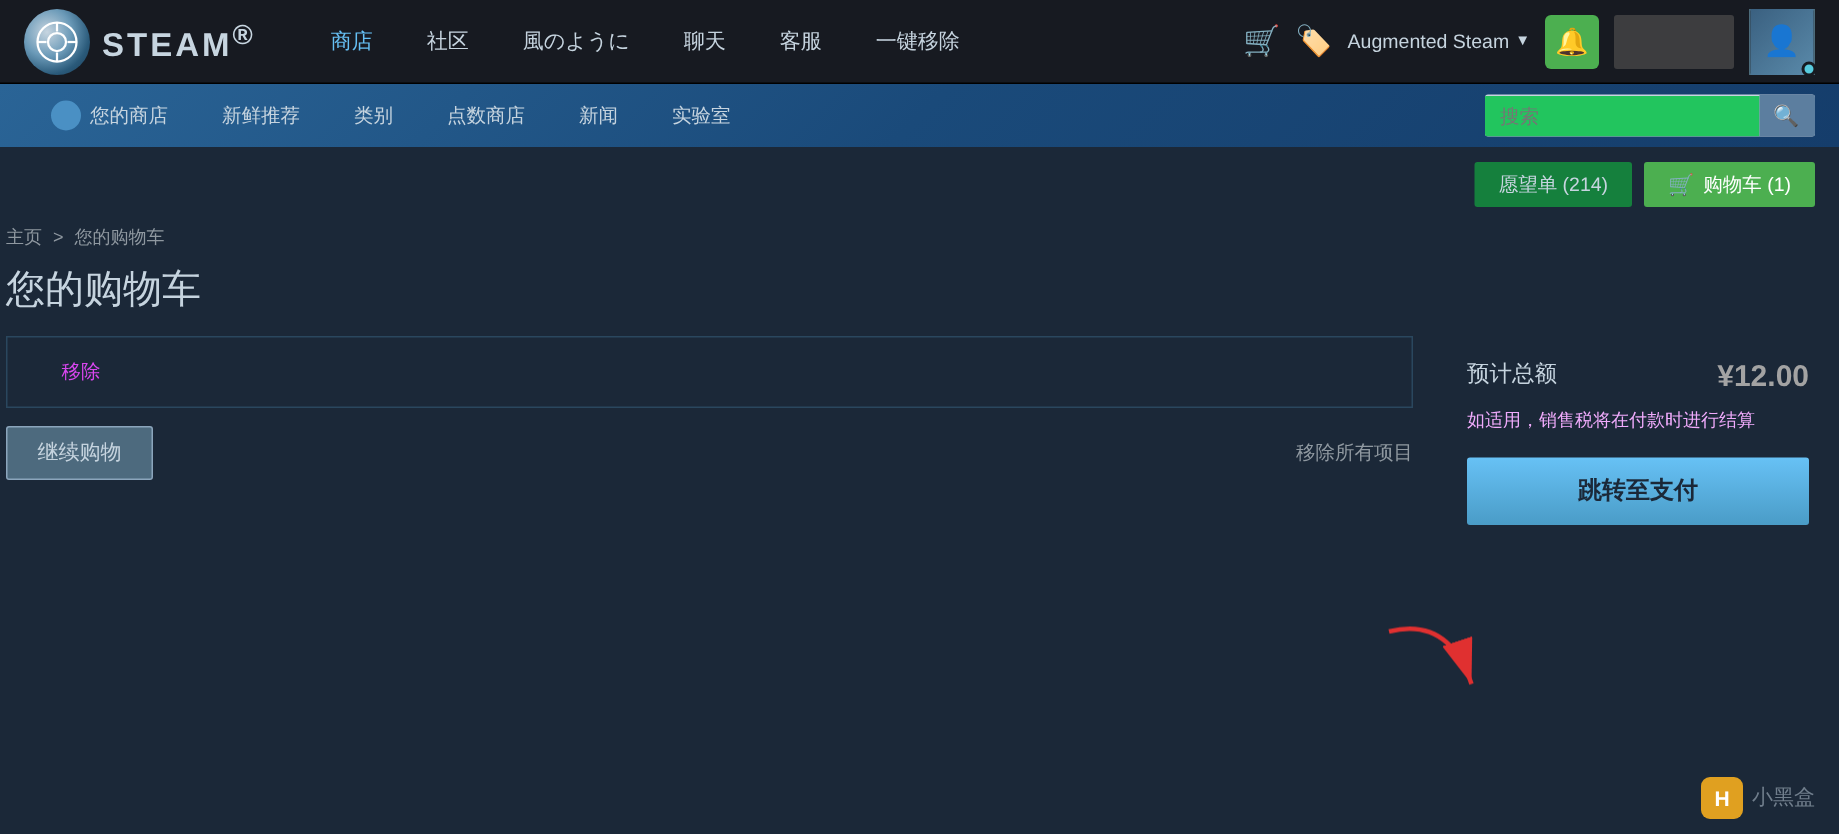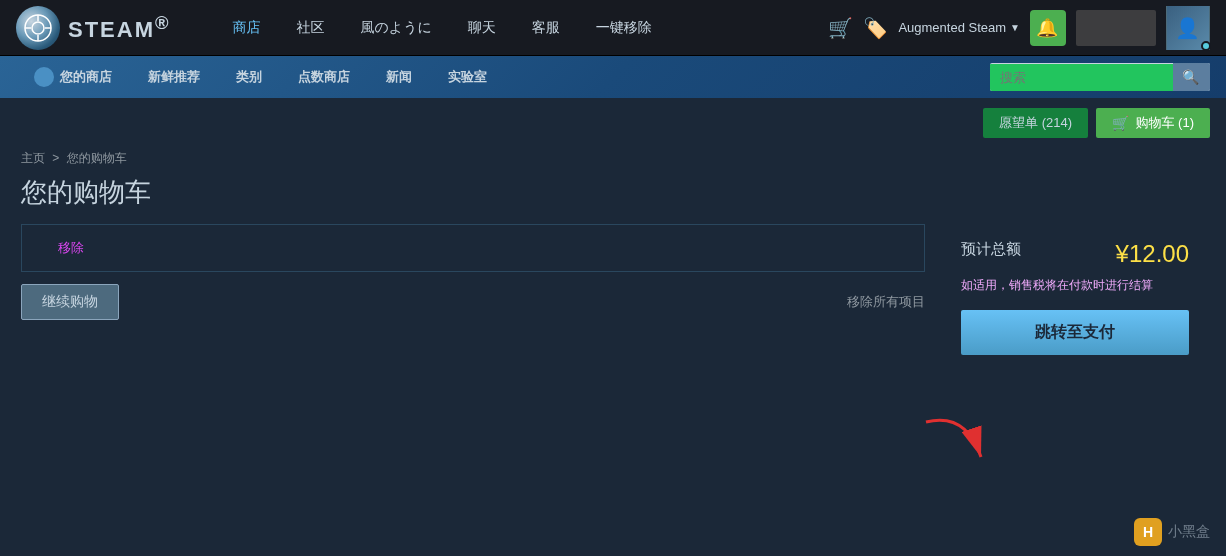--- a/index.html
+++ b/index.html
@@ -19,21 +19,21 @@
       display: flex;
       align-items: center;
       padding: 0 16px;
       gap: 0;
       border-bottom: 1px solid #000;
     }
     .steam-logo {
       display: flex;
       align-items: center;
       gap: 8px;
-      margin-right: 32px;
+      margin-right: 20px;
     }
     .steam-circle {
       width: 44px;
       height: 44px;
       border-radius: 50%;
       background: radial-gradient(circle at 35% 35%, #c7d5e0, #6b9ab8 40%, #2a5a7a 70%, #1b3a54);
       display: flex; align-items: center; justify-content: center;
       font-size: 22px;
       font-weight: bold;
       color: #fff;
@@ -140,21 +140,20 @@
       display: flex;
       align-items: center;
       gap: 6px;
       padding: 0 18px;
       height: 58px;
       color: #c6d4df;
       font-size: 13px;
       cursor: pointer;
       text-decoration: none;
       white-space: nowrap;
-      font-weight: bold;
     }
     .sub-nav-item .user-icon {
       width: 20px;
       height: 20px;
       background: #4a90c4;
       border-radius: 50%;
     }
     .search-area {
       display: flex;
       align-items: center;
@@ -208,21 +207,21 @@
       cursor: pointer;
       border-radius: 2px;
       display: flex;
       align-items: center;
       gap: 6px;
     }
     .cart-btn .cart-icon { font-size: 14px; }
 
     
     .main-content {
-      padding: 0 21px;
+      padding: 0 4px;
     }
 
     
     .breadcrumb {
       color: #8f98a0;
       font-size: 12px;
       padding: 8px 0 4px;
     }
     .breadcrumb a { color: #8f98a0; text-decoration: none; cursor: pointer; }
     .breadcrumb .sep { margin: 0 4px; }
@@ -309,23 +308,23 @@
       display: flex;
       justify-content: space-between;
       align-items: flex-start;
       margin-bottom: 8px;
     }
     .summary-label {
       font-size: 15px;
       color: #c6d4df;
     }
     .summary-price {
-      font-size: 24px;
-      font-weight: normal;
-      color: #fde047;
+      font-size: 20px;
+      font-weight: bold;
+      color: #a3a3a3;
     }
     .summary-tax {
       font-size: 12px;
       color: #f0abfc;
       margin-bottom: 16px;
       line-height: 1.5;
     }
     .checkout-btn {
       background: linear-gradient(180deg, #67c1f5 0%, #4a9cc7 100%);
       color: #1b2838;

